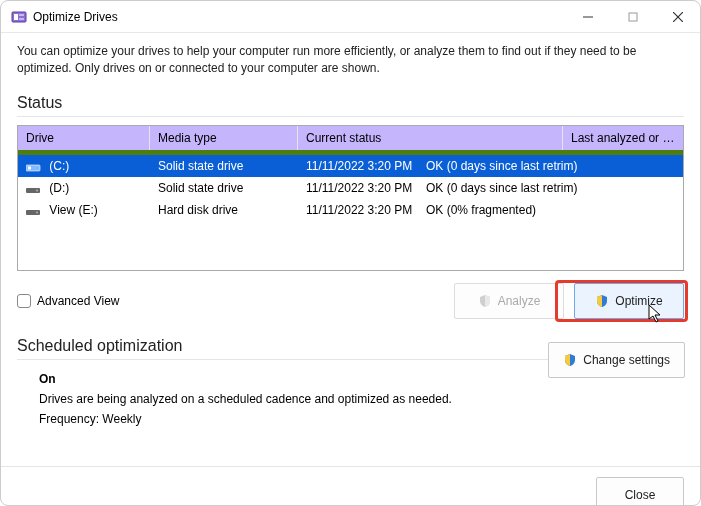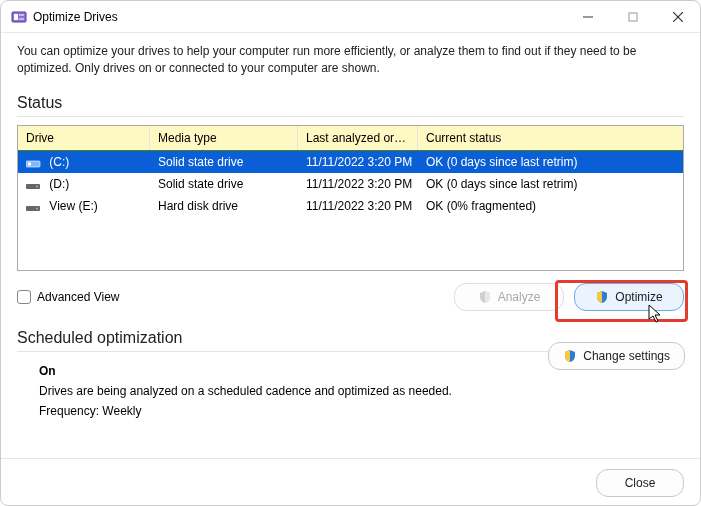--- a/index.html
+++ b/index.html
@@ -40,22 +40,22 @@
   .section-label { font-size: 16px; margin-bottom: 4px; color: #222; }
   .section-rule { border: none; border-top: 1px solid #e5e5e5; margin: 2px 0 8px 0; }
   .drive-box {
     border: 1px solid #aaa;
     height: 146px;
     overflow: hidden;
   }
   .drive-header {
     display: flex;
     font-size: 12px;
-    background: #fef9c3;
-    border-bottom: 1px solid #4d7c0f;
+    background: #c4b5fd;
+    border-bottom: 5px solid #4d7c0f;
   }
   .col-drive { width: 132px; }
   .col-media { width: 148px; }
   .col-last  { width: 120px; }
   .col-status{ flex: 1; }
   .hcell {
     padding: 5px 8px 5px 8px;
     border-right: 1px solid #e5e5e5;
     white-space: nowrap;
     overflow: hidden;
@@ -86,23 +86,23 @@
     width: 14px; height: 14px;
     border: 1px solid #888;
     border-radius: 3px;
     display: inline-block;
     vertical-align: middle;
     margin-right: 6px;
   }
   .spacer { flex: 1; }
   .btn {
     min-width: 110px;
-    height: 28px;
+    height: 36px;
     border: 1px solid #c8c8c8;
-    border-radius: 12px;
+    border-radius: 2px;
     background: #fdfdfd;
     display: inline-flex;
     align-items: center;
     justify-content: center;
     gap: 6px;
     font-size: 12px;
     padding: 0 14px;
     color: #222;
   }
   .btn.disabled { color: #aaa; border-color: #ddd; }
@@ -179,22 +179,22 @@
 <div class="content">
   <div class="intro">You can optimize your drives to help your computer run more efficiently, or analyze them to find out if they need to be optimized. Only drives on or connected to your computer are shown.</div>
 
   <div class="section-label">Status</div>
   <hr class="section-rule">
 
   <div class="drive-box">
     <div class="drive-header">
       <div class="hcell col-drive">Drive</div>
       <div class="hcell col-media">Media type</div>
+      <div class="hcell col-status">Current status</div>
       <div class="hcell col-last">Last analyzed or o...</div>
-      <div class="hcell col-status">Current status</div>
     </div>
 
     <div class="row selected">
       <div class="cell col-drive">
         <span class="drive-icon">
           <svg viewBox="0 0 16 10">
               <rect x="0" y="2" width="14" height="6" rx="1" fill="#7fb9ff" stroke="#fff" stroke-width="0.6"></rect>
               <rect x="2" y="3.5" width="3" height="3" fill="#fff"></rect>
             </svg>
         </span>

